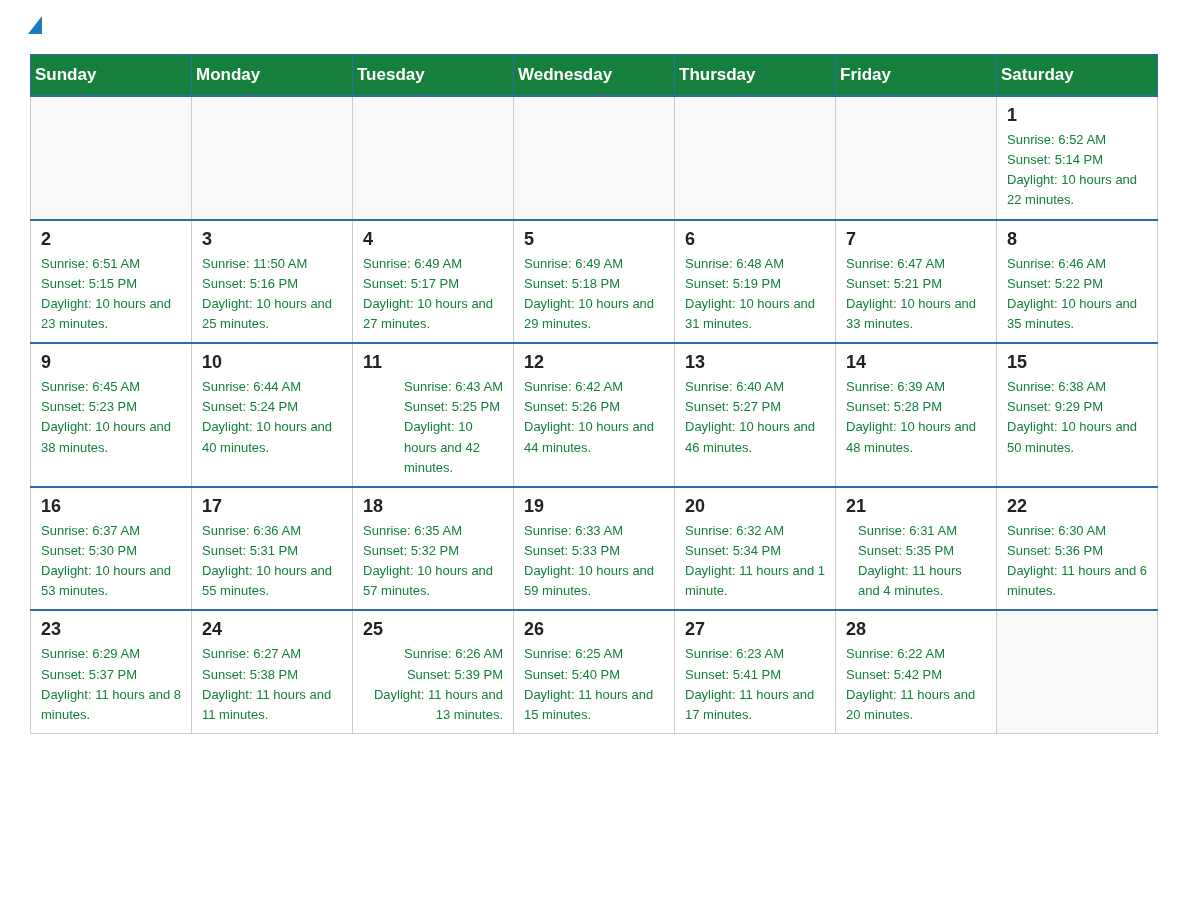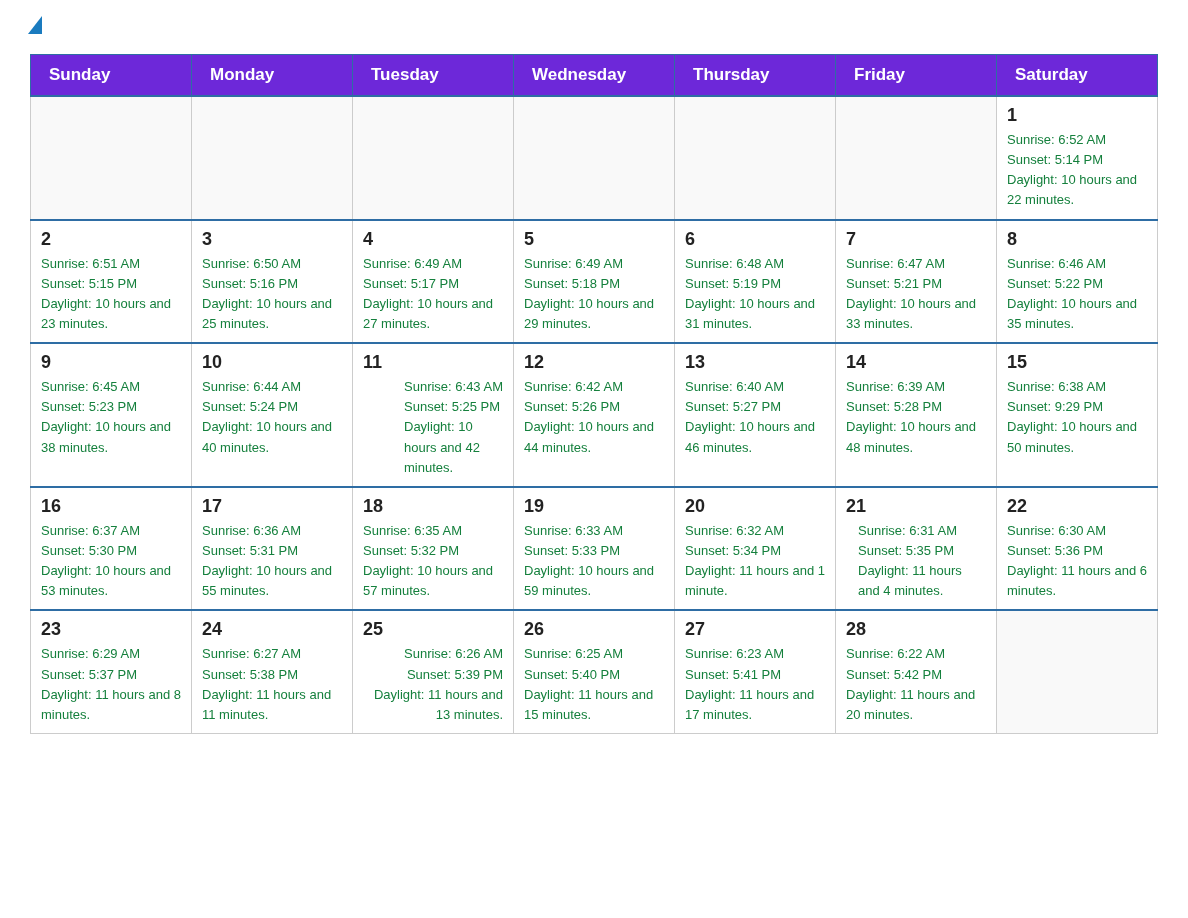--- a/index.html
+++ b/index.html
@@ -55,25 +55,25 @@
       font-size: 22px;
       color: #555;
       margin-top: 4px;
     }
     table {
       width: 100%;
       border-collapse: collapse;
       table-layout: fixed;
     }
     thead tr th {
-      background-color: #6d28d9;
+      background-color: #15803d;
       color: #fff;
       font-size: 17px;
       font-weight: bold;
-      padding: 10px 18px;
+      padding: 10px 4px;
       text-align: left;
       border: 1px solid #2e6da4;
     }
     tbody tr td {
       vertical-align: top;
       padding: 8px 10px;
       border: 1px solid #ccc;
       border-top: 2px solid #2e6da4;
       font-size: 13px;
       color: #333;
@@ -142,21 +142,21 @@
       </tr>
       <tr>
         <td>
           <span class="day-number">2</span>
           <div class="day-info" style="white-space: pre-line;">Sunrise: 6:51 AM
 Sunset: 5:15 PM
 Daylight: 10 hours and 23 minutes.</div>
         </td>
         <td>
           <span class="day-number">3</span>
-          <div class="day-info" style="white-space: pre-line;">Sunrise: 6:50 AM
+          <div class="day-info" style="white-space: pre-line;">Sunrise: 11:50 AM
 Sunset: 5:16 PM
 Daylight: 10 hours and 25 minutes.</div>
         </td>
         <td>
           <span class="day-number">4</span>
           <div class="day-info" style="white-space: pre-line;">Sunrise: 6:49 AM
 Sunset: 5:17 PM
 Daylight: 10 hours and 27 minutes.</div>
         </td>
         <td>

